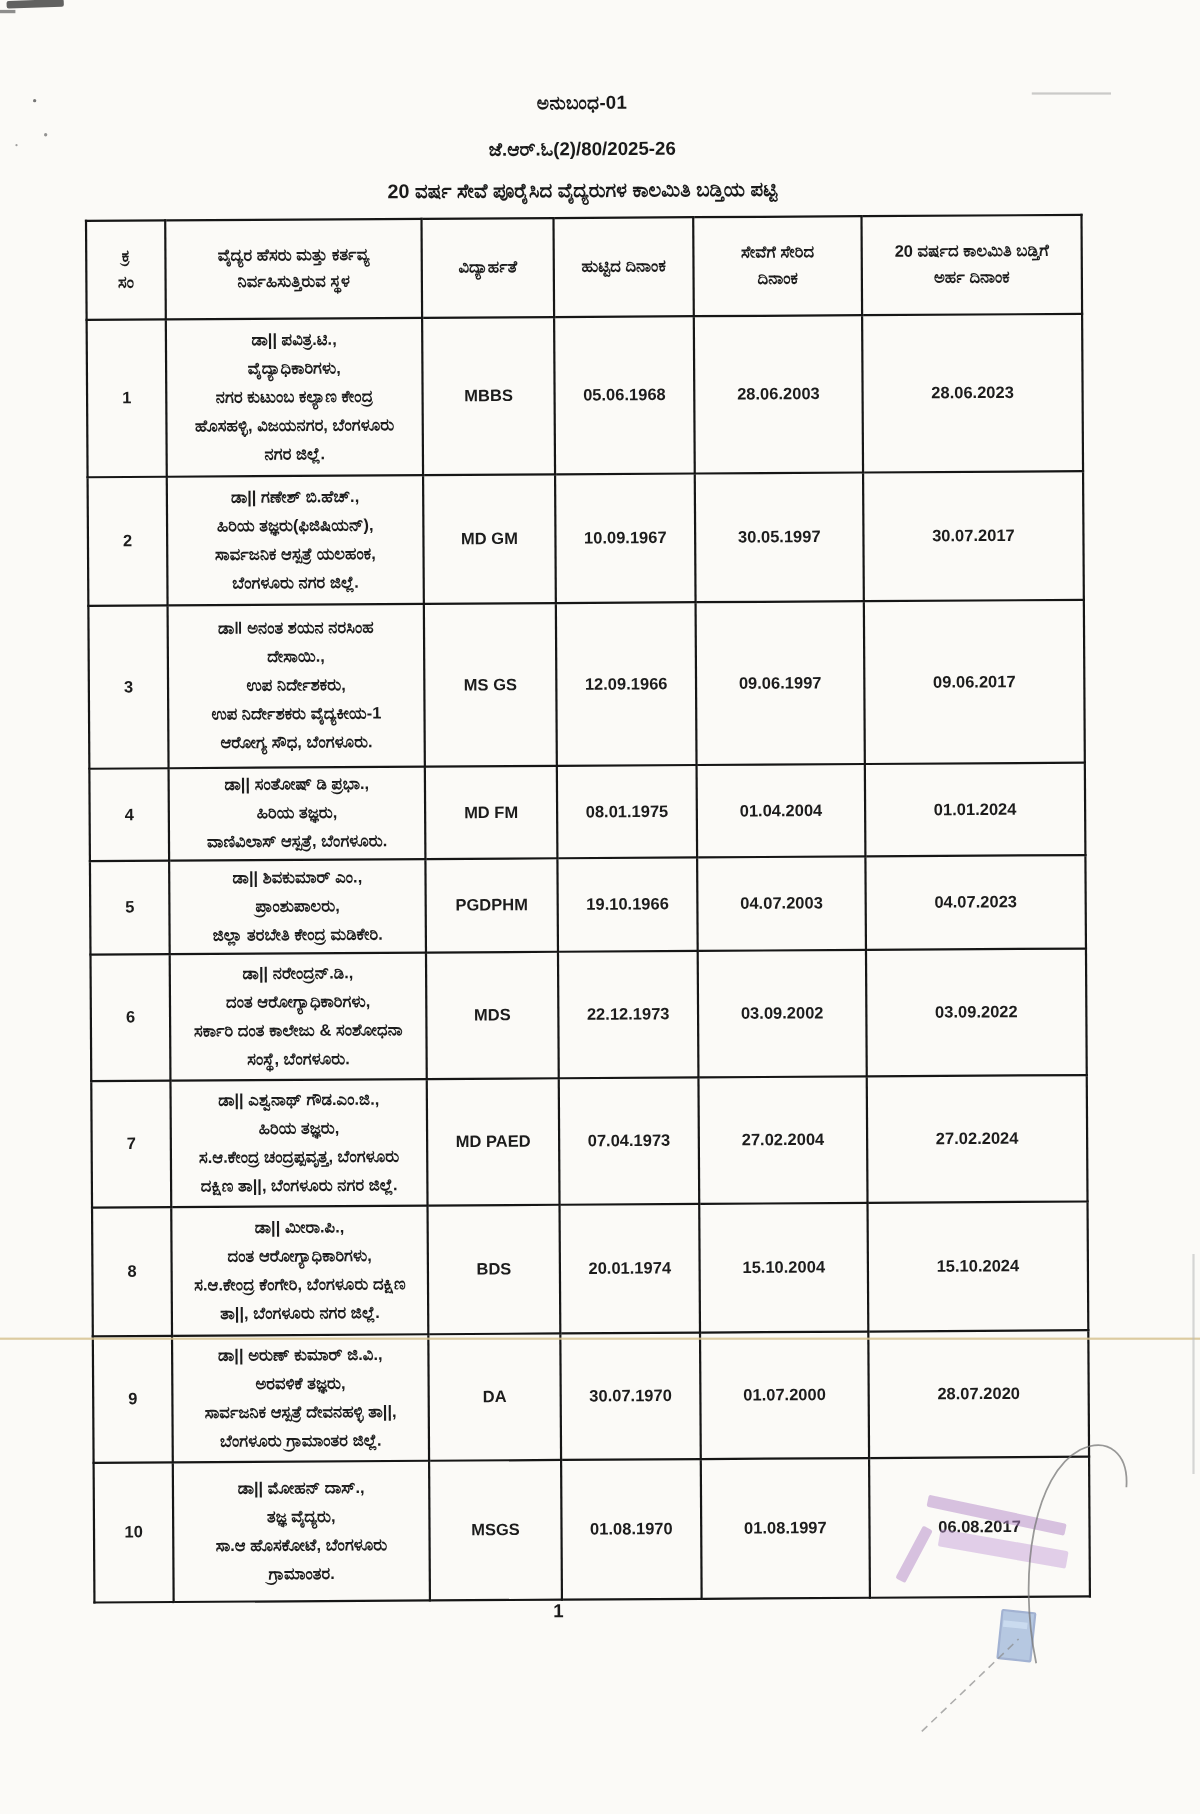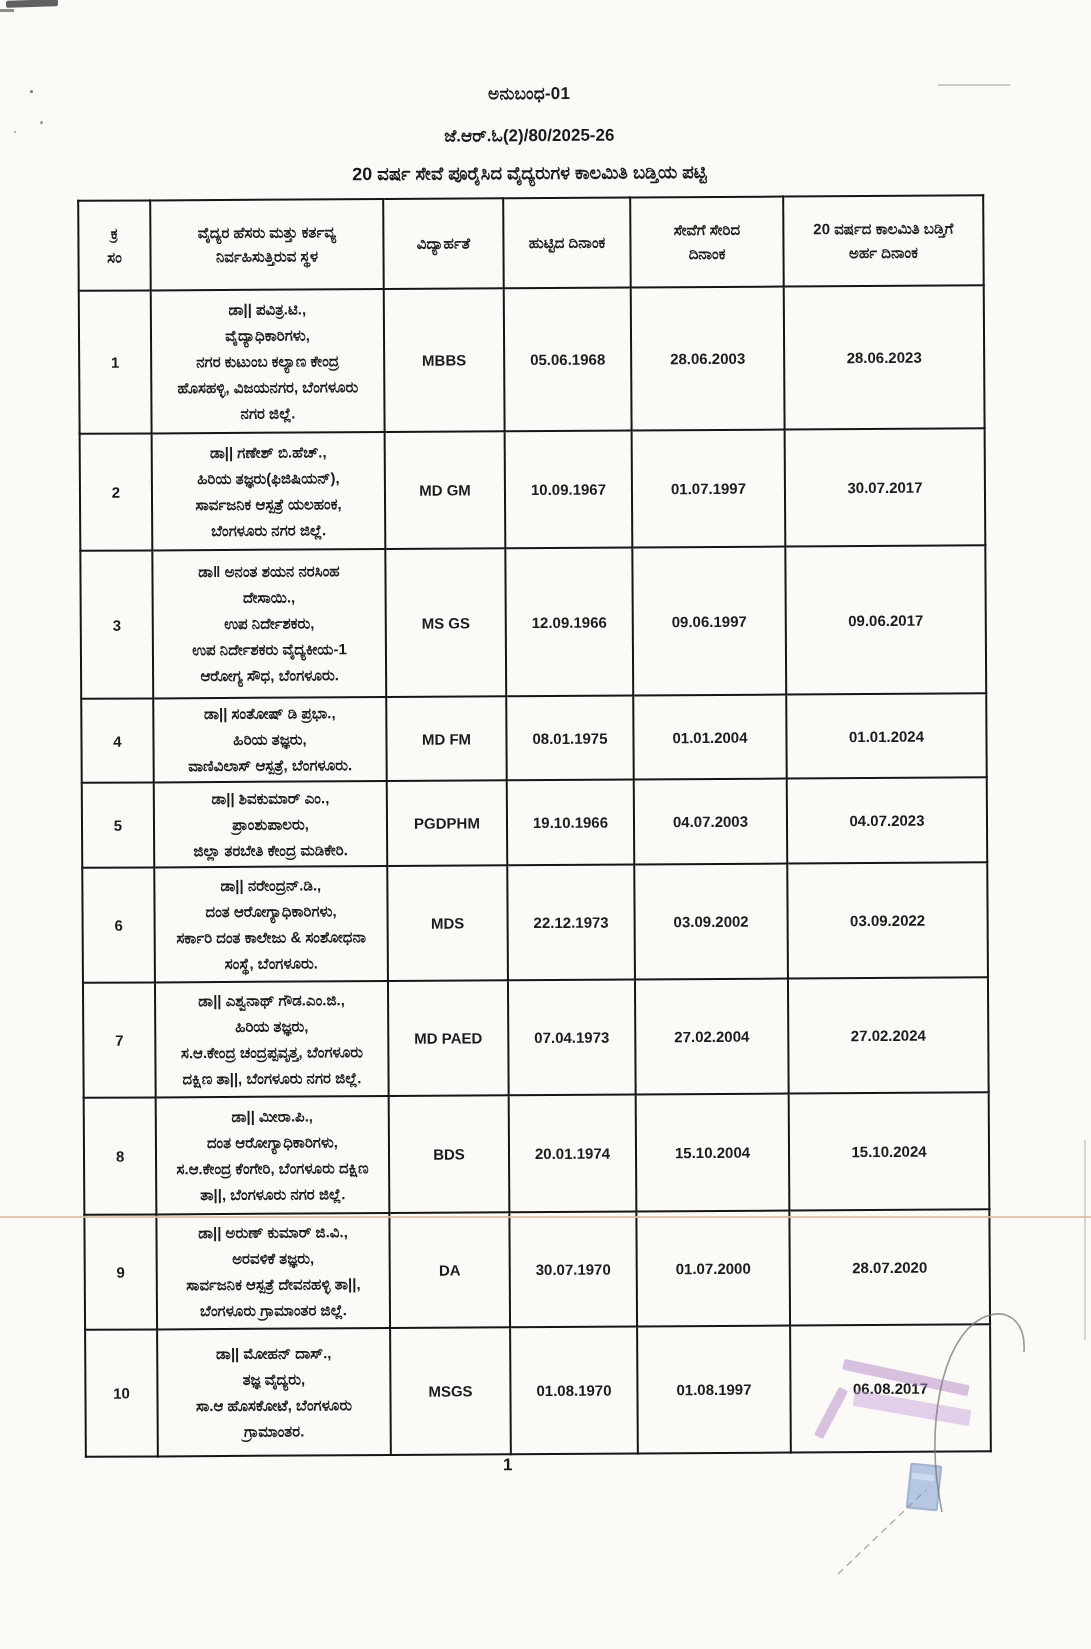--- a/index.html
+++ b/index.html
@@ -124,21 +124,21 @@
         <td>28.06.2023</td>
       </tr>
       <tr class="r2">
         <td>2</td>
         <td class="c-name">ಡಾ|| ಗಣೇಶ್ ಬಿ.ಹೆಚ್.,
 ಹಿರಿಯ ತಜ್ಞರು(ಫಿಜಿಷಿಯನ್),
 ಸಾರ್ವಜನಿಕ ಆಸ್ಪತ್ರೆ ಯಲಹಂಕ,
 ಬೆಂಗಳೂರು ನಗರ ಜಿಲ್ಲೆ.</td>
         <td>MD GM</td>
         <td>10.09.1967</td>
-        <td>01.07.1997</td>
+        <td>30.05.1997</td>
         <td>30.07.2017</td>
       </tr>
       <tr class="r3">
         <td>3</td>
         <td class="c-name">ಡಾ‖ ಅನಂತ ಶಯನ ನರಸಿಂಹ
 ದೇಸಾಯಿ.,
 ಉಪ ನಿರ್ದೇಶಕರು,
 ಉಪ ನಿರ್ದೇಶಕರು ವೈದ್ಯಕೀಯ-1
 ಆರೋಗ್ಯ ಸೌಧ, ಬೆಂಗಳೂರು.</td>
         <td>MS GS</td>
@@ -146,21 +146,21 @@
         <td>09.06.1997</td>
         <td>09.06.2017</td>
       </tr>
       <tr class="r4">
         <td>4</td>
         <td class="c-name">ಡಾ|| ಸಂತೋಷ್ ಡಿ ಪ್ರಭಾ.,
 ಹಿರಿಯ ತಜ್ಞರು,
 ವಾಣಿವಿಲಾಸ್ ಆಸ್ಪತ್ರೆ, ಬೆಂಗಳೂರು.</td>
         <td>MD FM</td>
         <td>08.01.1975</td>
-        <td>01.01.2004</td>
+        <td>01.04.2004</td>
         <td>01.01.2024</td>
       </tr>
       <tr class="r5">
         <td>5</td>
         <td class="c-name">ಡಾ|| ಶಿವಕುಮಾರ್ ಎಂ.,
 ಪ್ರಾಂಶುಪಾಲರು,
 ಜಿಲ್ಲಾ ತರಬೇತಿ ಕೇಂದ್ರ ಮಡಿಕೇರಿ.</td>
         <td>PGDPHM</td>
         <td>19.10.1966</td>
         <td>04.07.2003</td>

